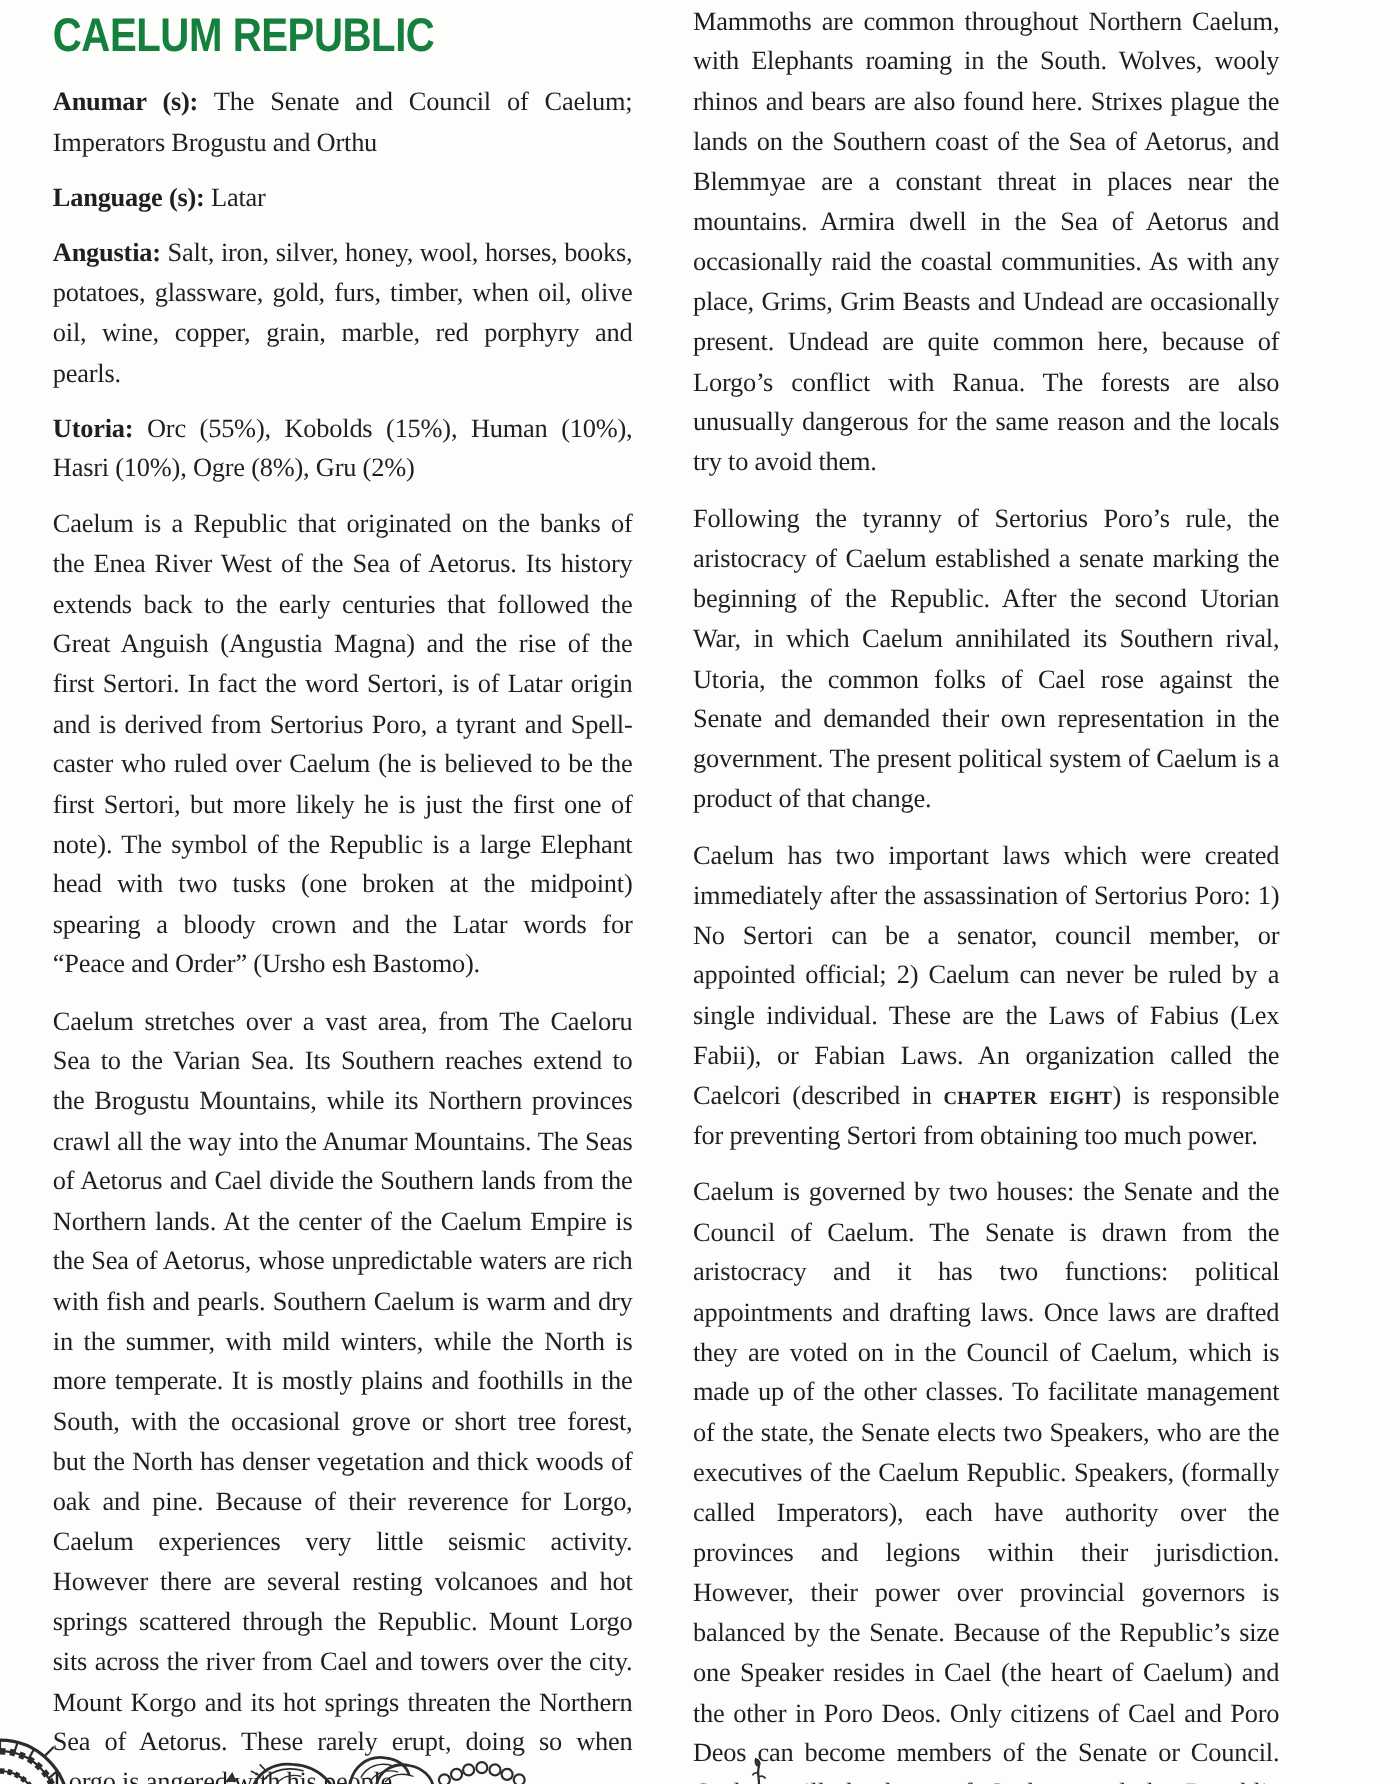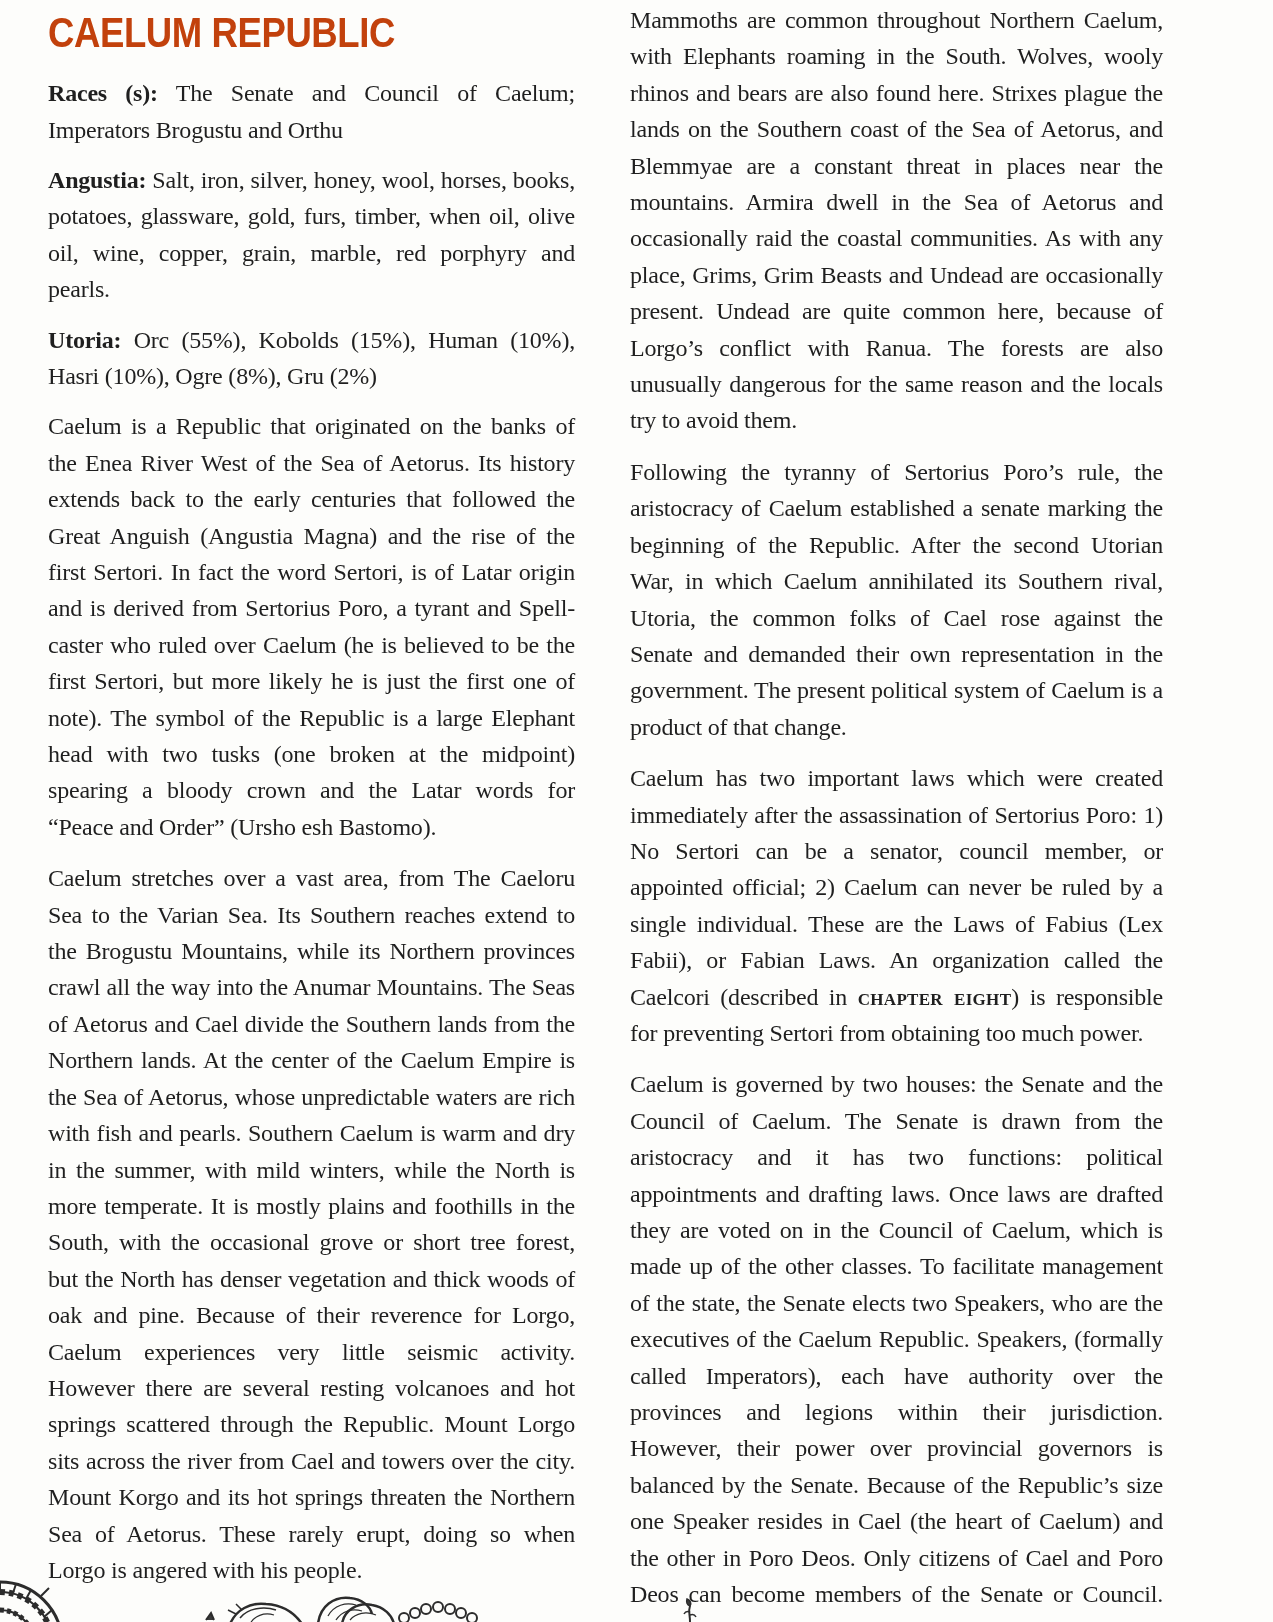--- a/index.html
+++ b/index.html
@@ -29,21 +29,21 @@
     left: 630px;
     width: 534px;
     top: 2px;
   }
   h1.title {
     margin: 0 0 20px 0;
     font-family: "Liberation Sans", sans-serif;
     font-weight: 700;
     font-size: 43px;
     line-height: 1.05;
-    color: #c2410c;
+    color: #15803d;
     white-space: nowrap;
   }
   h1.title .condense {
     display: inline-block;
     transform: scaleX(0.85);
     transform-origin: left center;
     letter-spacing: -0.5px;
   }
   p.txt {
     margin: 0 1px 15px 0;
@@ -71,21 +71,22 @@
   .orn-sprout    { left: 680px;  top: 1598px; }
 </style>
 </head>
 <body>
 
 <div class="page">
 
   <div class="col col-left">
     <h1 class="title"><span class="condense">CAELUM REPUBLIC</span></h1>
 
-    <p class="txt field"><b>Races (s):</b> <span>The Senate and Council of Caelum; Imperators Brogustu and Orthu</span></p>
+    <p class="txt field"><b>Anumar (s):</b> <span>The Senate and Council of Caelum; Imperators Brogustu and Orthu</span></p>
+    <p class="txt field"><b>Language (s):</b> <span>Latar</span></p>
     <p class="txt field"><b>Angustia:</b> <span>Salt, iron, silver, honey, wool, horses, books, potatoes, glassware, gold, furs, timber, when oil, olive oil, wine, copper, grain, marble, red porphyry and pearls.</span></p>
     <p class="txt field"><b>Utoria:</b> <span>Orc (55%), Kobolds (15%), Human (10%), Hasri (10%), Ogre (8%), Gru (2%)</span></p>
 
     <p class="txt">Caelum is a Republic that originated on the banks of the Enea River West of the Sea of Aetorus. Its history extends back to the early centuries that followed the Great Anguish (Angustia Magna) and the rise of the first Sertori. In fact the word Sertori, is of Latar origin and is derived from Sertorius Poro, a tyrant and Spell-caster who ruled over Caelum (he is believed to be the first Sertori, but more likely he is just the first one of note). The symbol of the Republic is a large Elephant head with two tusks (one broken at the midpoint) spearing a bloody crown and the Latar words for “Peace and Order” (Ursho esh Bastomo).</p>
     <p class="txt">Caelum stretches over a vast area, from The Caeloru Sea to the Varian Sea. Its Southern reaches extend to the Brogustu Mountains, while its Northern provinces crawl all the way into the Anumar Mountains. The Seas of Aetorus and Cael divide the Southern lands from the Northern lands. At the center of the Caelum Empire is the Sea of Aetorus, whose unpredictable waters are rich with fish and pearls. Southern Caelum is warm and dry in the summer, with mild winters, while the North is more temperate. It is mostly plains and foothills in the South, with the occasional grove or short tree forest, but the North has denser vegetation and thick woods of oak and pine. Because of their reverence for Lorgo, Caelum experiences very little seismic activity. However there are several resting volcanoes and hot springs scattered through the Republic. Mount Lorgo sits across the river from Cael and towers over the city. Mount Korgo and its hot springs threaten the Northern Sea of Aetorus. These rarely erupt, doing so when Lorgo is angered with his people.</p>
   </div>
 
   <div class="col col-right">
     <p class="txt">Mammoths are common throughout Northern Caelum, with Elephants roaming in the South. Wolves, wooly rhinos and bears are also found here. Strixes plague the lands on the Southern coast of the Sea of Aetorus, and Blemmyae are a constant threat in places near the mountains. Armira dwell in the Sea of Aetorus and occasionally raid the coastal communities. As with any place, Grims, Grim Beasts and Undead are occasionally present. Undead are quite common here, because of Lorgo’s conflict with Ranua. The forests are also unusually dangerous for the same reason and the locals try to avoid them.</p>
     <p class="txt">Following the tyranny of Sertorius Poro’s rule, the aristocracy of Caelum established a senate marking the beginning of the Republic. After the second Utorian War, in which Caelum annihilated its Southern rival, Utoria, the common folks of Cael rose against the Senate and demanded their own representation in the government. The present political system of Caelum is a product of that change.</p>

